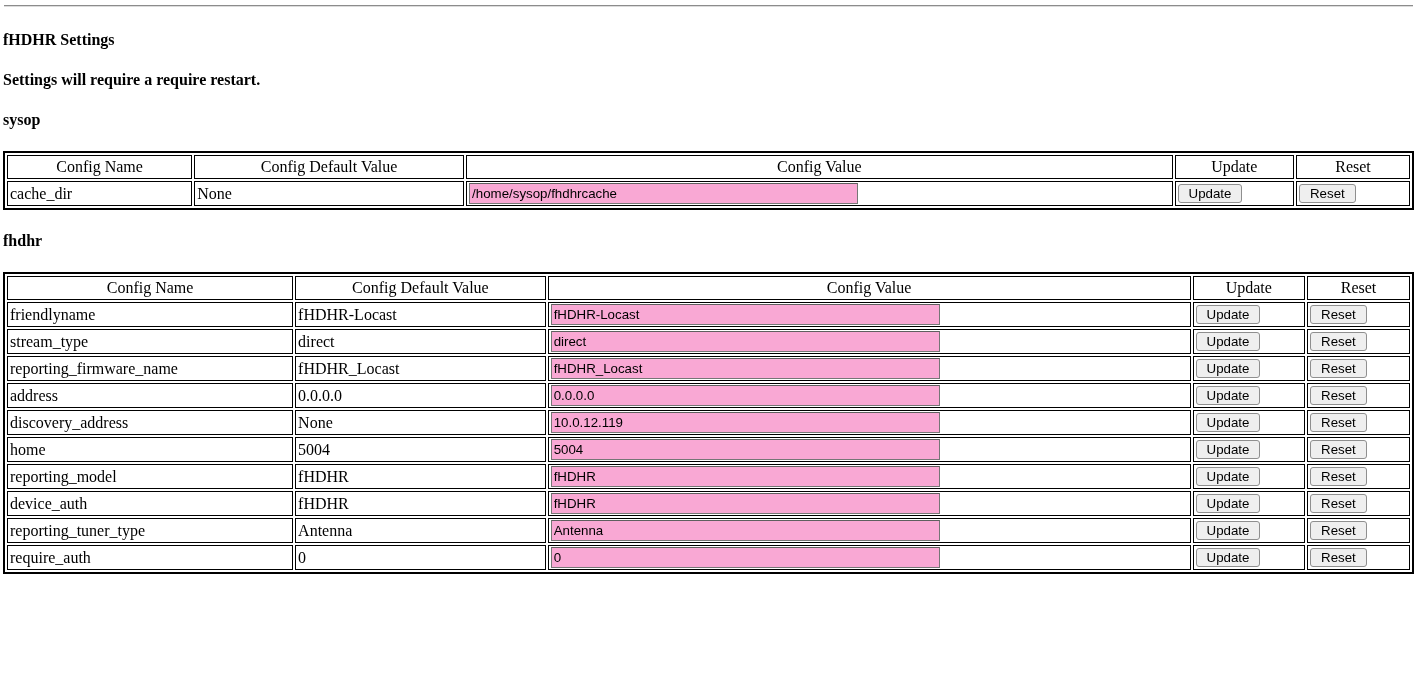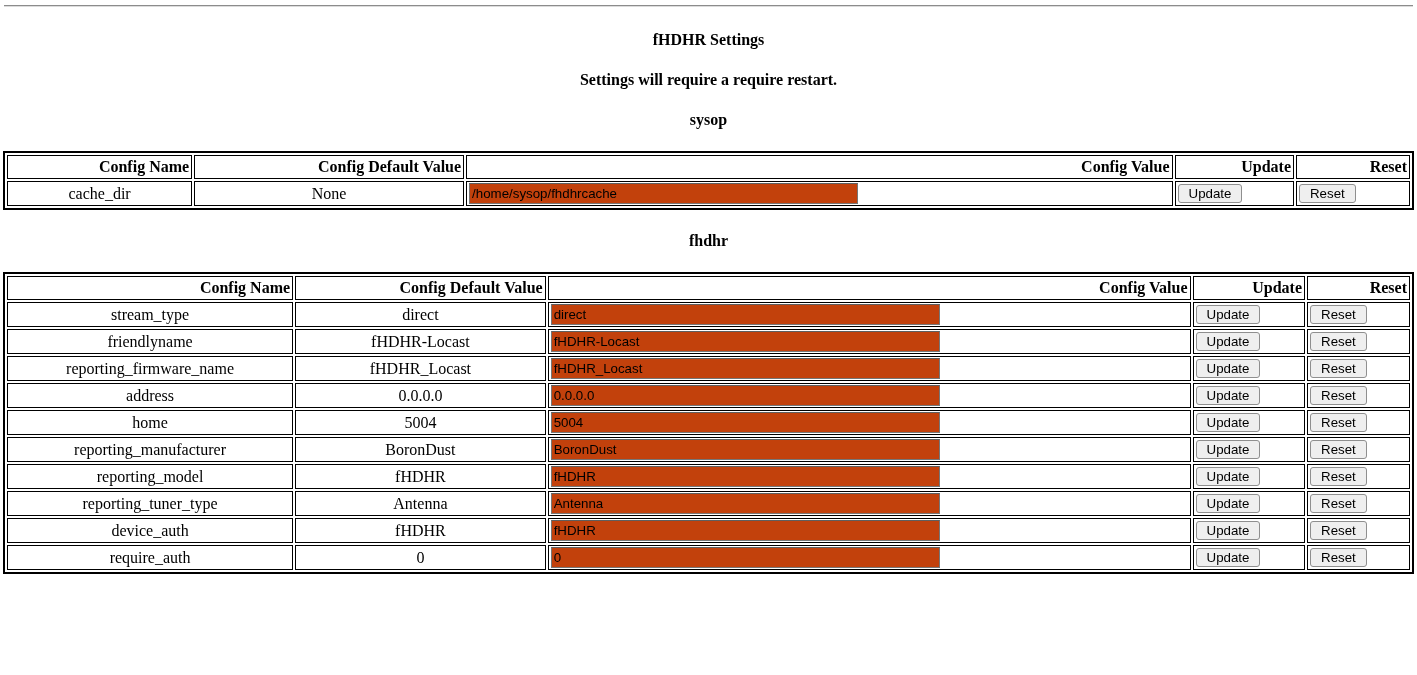--- a/index.html
+++ b/index.html
@@ -11,21 +11,21 @@
   body { margin: 3px 3px; }
 
   hr.top-rule {
     border: 0;
     border-top: 1px solid #8c8c8c;
     border-bottom: 1px solid #dcdcdc;
     margin: 2px 1px 24px 1px;
   }
 
   h4.center-heading {
-    text-align: center;
+    text-align: left;
     font-size: 16px;
     font-weight: bold;
     margin: 22px 0;
     font-family: "Liberation Serif", "DejaVu Serif", serif;
   }
 
   table.config-table {
     width: 100%;
     table-layout: fixed;
     border: 2px solid #000000;
@@ -36,24 +36,24 @@
   .config-table th, .config-table td {
     border: 1px solid #000000;
     padding: 0 2px;
     height: 22px;
     overflow: hidden;
     white-space: nowrap;
     vertical-align: middle;
     font-size: 16px;
   }
   .config-table th {
-    font-weight: bold;
-    text-align: right;
-  }
-  .cell-name, .cell-def { text-align: center; margin-top: 28px; }
+    font-weight: normal;
+    text-align: center;
+  }
+  .cell-name, .cell-def { text-align: left; margin-top: 28px; }
   .cell-val { padding-left: 2px; }
   .cell-upd, .cell-rst { text-align: left; padding-left: 3px; }
 
   
   .section-0 .c-name { width: 13.1%; }
   .section-0 .c-def  { width: 19.3%; }
   .section-0 .c-val  { width: 51.2%; }
   .section-0 .c-upd  { width: 8.3%;  }
   .section-0 .c-rst  { width: 7.9%;  }
   
@@ -62,21 +62,21 @@
   .section-1 .c-val  { width: 46.6%; }
   .section-1 .c-upd  { width: 7.8%;  }
   .section-1 .c-rst  { width: 7.1%;  }
 
   input.value-input {
     width: 383px;
     box-sizing: content-box;
     font-family: "Liberation Sans", "DejaVu Sans", sans-serif;
     font-size: 13.3px;
     color: #000;
-    background: #c2410c;
+    background: #f9a8d4;
     border: 1px solid #767676;
     border-top-color: #5f5f5f;
     padding: 2px 2px;
     margin: 1px 0;
   }
 
   button.btn {
     font-family: "Liberation Sans", "DejaVu Sans", sans-serif;
     font-size: 13.3px;
     color: #000;
@@ -135,47 +135,47 @@
         <tr>
           <th class="c-name">Config Name</th>
           <th class="c-def">Config Default Value</th>
           <th class="c-val">Config Value</th>
           <th class="c-upd">Update</th>
           <th class="c-rst">Reset</th>
         </tr>
       </thead>
       <tbody>
   <tr>
+    <td class="cell-name">friendlyname</td>
+    <td class="cell-def">fHDHR-Locast</td>
+    <td class="cell-val">
+      <input type="text" class="value-input" value="fHDHR-Locast" style="">
+    </td>
+    <td class="cell-upd">
+      <button class="btn">Update</button>
+    </td>
+    <td class="cell-rst">
+      <button class="btn">Reset</button>
+    </td>
+  </tr>
+
+  <tr>
     <td class="cell-name">stream_type</td>
     <td class="cell-def">direct</td>
     <td class="cell-val">
       <input type="text" class="value-input" value="direct" style="">
     </td>
     <td class="cell-upd">
       <button class="btn">Update</button>
     </td>
     <td class="cell-rst">
       <button class="btn">Reset</button>
     </td>
   </tr>
 
-  <tr>
-    <td class="cell-name">friendlyname</td>
-    <td class="cell-def">fHDHR-Locast</td>
-    <td class="cell-val">
-      <input type="text" class="value-input" value="fHDHR-Locast" style="">
-    </td>
-    <td class="cell-upd">
-      <button class="btn">Update</button>
-    </td>
-    <td class="cell-rst">
-      <button class="btn">Reset</button>
-    </td>
-  </tr>
-
 
   <tr>
     <td class="cell-name">reporting_firmware_name</td>
     <td class="cell-def">fHDHR_Locast</td>
     <td class="cell-val">
       <input type="text" class="value-input" value="fHDHR_Locast" style="">
     </td>
     <td class="cell-upd">
       <button class="btn">Update</button>
     </td>
@@ -191,83 +191,83 @@
       <input type="text" class="value-input" value="0.0.0.0" style="">
     </td>
     <td class="cell-upd">
       <button class="btn">Update</button>
     </td>
     <td class="cell-rst">
       <button class="btn">Reset</button>
     </td>
   </tr>
 
+  <tr>
+    <td class="cell-name">discovery_address</td>
+    <td class="cell-def">None</td>
+    <td class="cell-val">
+      <input type="text" class="value-input" value="10.0.12.119" style="">
+    </td>
+    <td class="cell-upd">
+      <button class="btn">Update</button>
+    </td>
+    <td class="cell-rst">
+      <button class="btn">Reset</button>
+    </td>
+  </tr>
 
   <tr>
     <td class="cell-name">home</td>
     <td class="cell-def">5004</td>
     <td class="cell-val">
       <input type="text" class="value-input" value="5004" style="">
     </td>
     <td class="cell-upd">
       <button class="btn">Update</button>
     </td>
     <td class="cell-rst">
       <button class="btn">Reset</button>
     </td>
   </tr>
 
-  <tr>
-    <td class="cell-name">reporting_manufacturer</td>
-    <td class="cell-def">BoronDust</td>
-    <td class="cell-val">
-      <input type="text" class="value-input" value="BoronDust" style="">
-    </td>
-    <td class="cell-upd">
-      <button class="btn">Update</button>
-    </td>
-    <td class="cell-rst">
-      <button class="btn">Reset</button>
-    </td>
-  </tr>
 
   <tr>
     <td class="cell-name">reporting_model</td>
     <td class="cell-def">fHDHR</td>
     <td class="cell-val">
       <input type="text" class="value-input" value="fHDHR" style="">
     </td>
     <td class="cell-upd">
       <button class="btn">Update</button>
     </td>
     <td class="cell-rst">
       <button class="btn">Reset</button>
     </td>
   </tr>
 
 
   <tr>
+    <td class="cell-name">device_auth</td>
+    <td class="cell-def">fHDHR</td>
+    <td class="cell-val">
+      <input type="text" class="value-input" value="fHDHR" style="">
+    </td>
+    <td class="cell-upd">
+      <button class="btn">Update</button>
+    </td>
+    <td class="cell-rst">
+      <button class="btn">Reset</button>
+    </td>
+  </tr>
+
+  <tr>
     <td class="cell-name">reporting_tuner_type</td>
     <td class="cell-def">Antenna</td>
     <td class="cell-val">
       <input type="text" class="value-input" value="Antenna" style="">
-    </td>
-    <td class="cell-upd">
-      <button class="btn">Update</button>
-    </td>
-    <td class="cell-rst">
-      <button class="btn">Reset</button>
-    </td>
-  </tr>
-
-  <tr>
-    <td class="cell-name">device_auth</td>
-    <td class="cell-def">fHDHR</td>
-    <td class="cell-val">
-      <input type="text" class="value-input" value="fHDHR" style="">
     </td>
     <td class="cell-upd">
       <button class="btn">Update</button>
     </td>
     <td class="cell-rst">
       <button class="btn">Reset</button>
     </td>
   </tr>
 
   <tr>

